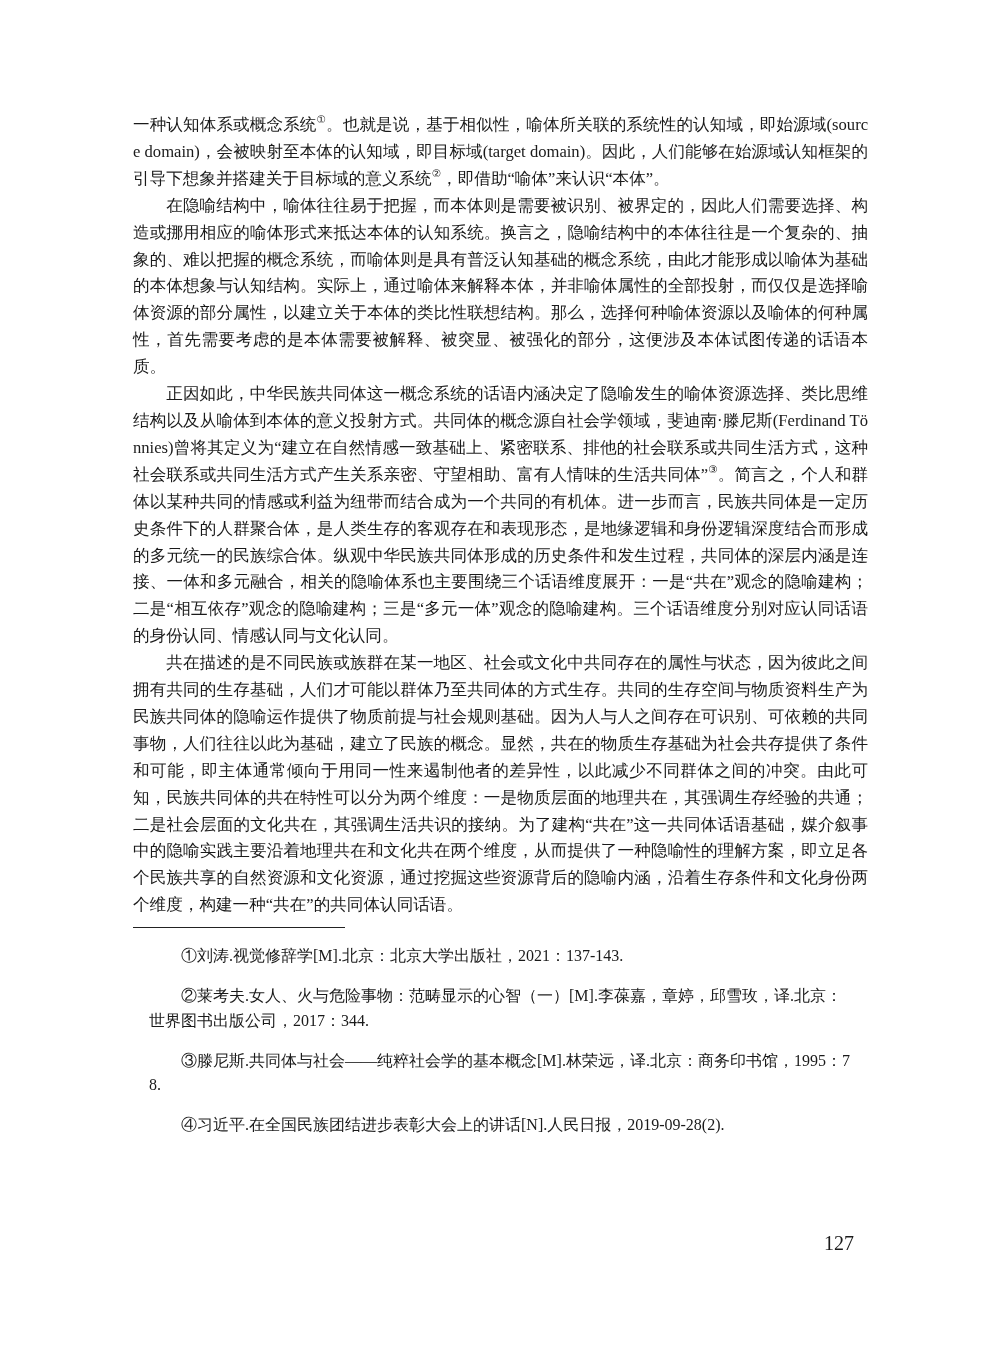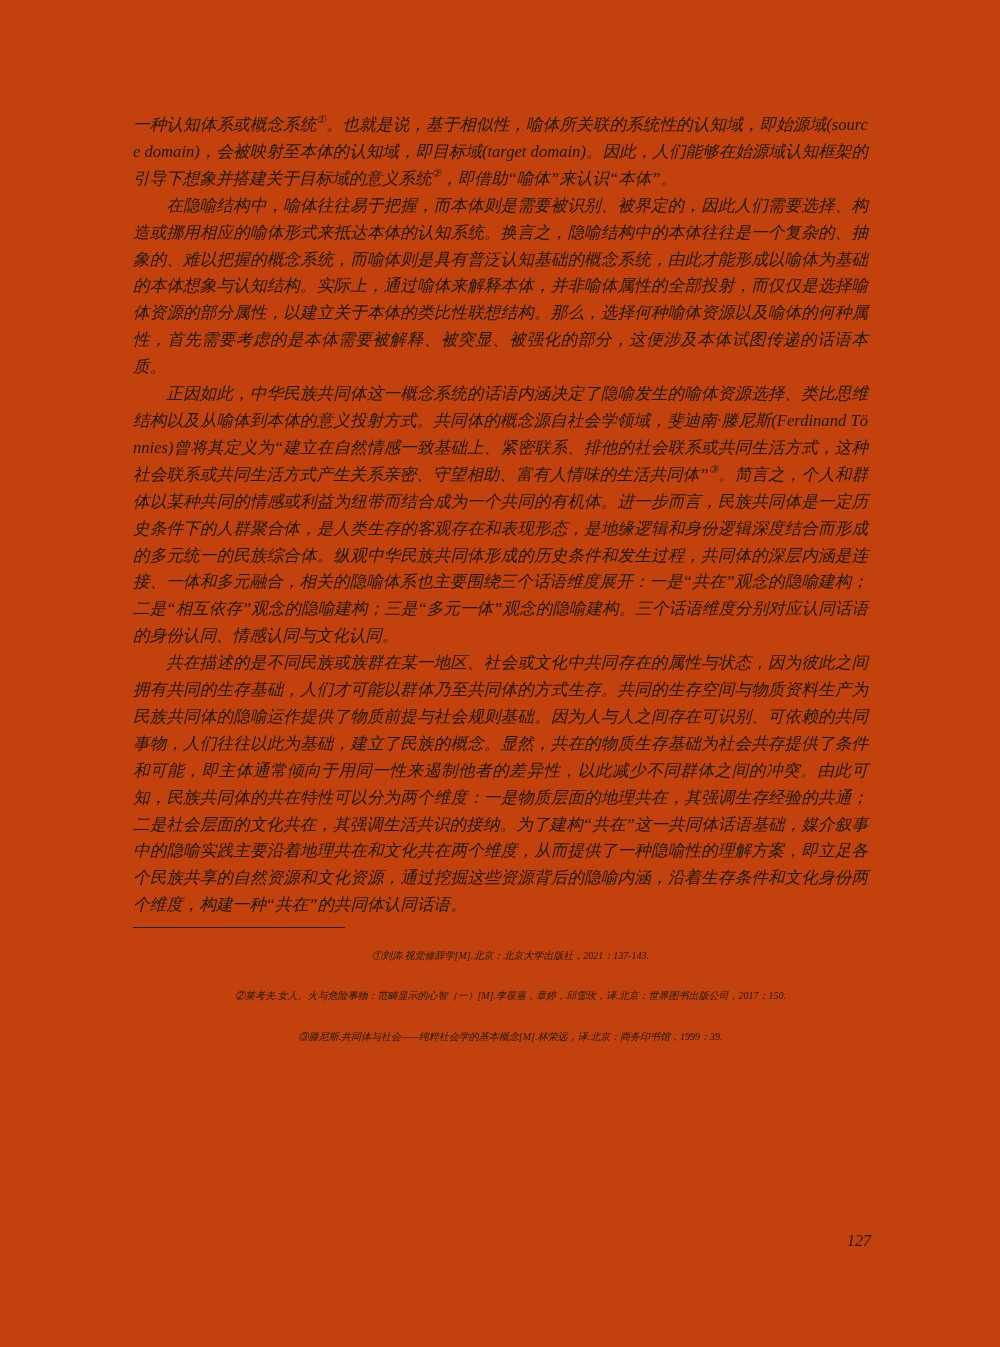--- a/index.html
+++ b/index.html
@@ -5,26 +5,25 @@
   html, body {
     margin: 0;
     padding: 0;
     background: #e8e8e8;
   }
   .page {
     position: relative;
     width: 1000px;
     height: 1347px;
     margin: 0 auto;
-    background: #c2410c;
+    background: #ffffff;
     color: #1a1a1a;
     font-family: "Liberation Serif", "DejaVu Serif", serif;
     overflow: hidden;
     box-sizing: border-box;
-    font-style: italic;
   }
   .text-block {
     position: absolute;
     left: 133px;
     top: 112px;
     width: 735px;
   }
   .text-block p {
     margin: 0;
     font-size: 16.6px;
@@ -48,49 +47,50 @@
     line-height: 0;
   }
   .footnote-rule {
     border: none;
     border-top: 1.5px solid #222;
     width: 212px;
     margin: 8px 0 6px 0;
   }
   .footnotes p {
     margin: 16px;
-    font-size: 10px;
+    font-size: 16px;
     line-height: 24.2px;
     text-indent: 2em;
-    text-align: center;
+    text-align: left;
     word-break: break-all;
   }
   .page-number {
     position: absolute;
-    left: 136px;
+    left: 119px;
     top: 1232px;
     width: 735px;
     text-align: right;
-    font-size: 16px;
+    font-size: 20px;
     font-family: "Liberation Serif", "DejaVu Serif", serif;
     color: #1a1a1a;
   }
 </style>
 </head>
 <body>
 
 <div class="page">
   <div class="text-block">
     <section id="paragraphs-root">
         <p class=""><span>一种认知体系或概念系统</span><span class="fnref">①</span><span>。也就是说，基于相似性，喻体所关联的系统性的认知域，即始源域(source domain)，会被映射至本体的认知域，即目标域(target domain)。因此，人们能够在始源域认知框架的引导下想象并搭建关于目标域的意义系统</span><span class="fnref">②</span><span>，即借助“喻体”来认识“本体”。</span></p>
         <p class=" indent"><span>在隐喻结构中，喻体往往易于把握，而本体则是需要被识别、被界定的，因此人们需要选择、构造或挪用相应的喻体形式来抵达本体的认知系统。换言之，隐喻结构中的本体往往是一个复杂的、抽象的、难以把握的概念系统，而喻体则是具有普泛认知基础的概念系统，由此才能形成以喻体为基础的本体想象与认知结构。实际上，通过喻体来解释本体，并非喻体属性的全部投射，而仅仅是选择喻体资源的部分属性，以建立关于本体的类比性联想结构。那么，选择何种喻体资源以及喻体的何种属性，首先需要考虑的是本体需要被解释、被突显、被强化的部分，这便涉及本体试图传递的话语本质。</span></p>
         <p class=" indent"><span>正因如此，中华民族共同体这一概念系统的话语内涵决定了隐喻发生的喻体资源选择、类比思维结构以及从喻体到本体的意义投射方式。共同体的概念源自社会学领域，斐迪南·滕尼斯(Ferdinand Tönnies)曾将其定义为“建立在自然情感一致基础上、紧密联系、排他的社会联系或共同生活方式，这种社会联系或共同生活方式产生关系亲密、守望相助、富有人情味的生活共同体”</span><span class="fnref">③</span><span>。简言之，个人和群体以某种共同的情感或利益为纽带而结合成为一个共同的有机体。进一步而言，民族共同体是一定历史条件下的人群聚合体，是人类生存的客观存在和表现形态，是地缘逻辑和身份逻辑深度结合而形成的多元统一的民族综合体。纵观中华民族共同体形成的历史条件和发生过程，共同体的深层内涵是连接、一体和多元融合，相关的隐喻体系也主要围绕三个话语维度展开：一是“共在”观念的隐喻建构；二是“相互依存”观念的隐喻建构；三是“多元一体”观念的隐喻建构。三个话语维度分别对应认同话语的身份认同、情感认同与文化认同。</span></p>
         <p class=" indent"><span>共在描述的是不同民族或族群在某一地区、社会或文化中共同存在的属性与状态，因为彼此之间拥有共同的生存基础，人们才可能以群体乃至共同体的方式生存。共同的生存空间与物质资料生产为民族共同体的隐喻运作提供了物质前提与社会规则基础。因为人与人之间存在可识别、可依赖的共同事物，人们往往以此为基础，建立了民族的概念。显然，共在的物质生存基础为社会共存提供了条件和可能，即主体通常倾向于用同一性来遏制他者的差异性，以此减少不同群体之间的冲突。由此可知，民族共同体的共在特性可以分为两个维度：一是物质层面的地理共在，其强调生存经验的共通；二是社会层面的文化共在，其强调生活共识的接纳。为了建构“共在”这一共同体话语基础，媒介叙事中的隐喻实践主要沿着地理共在和文化共在两个维度，从而提供了一种隐喻性的理解方案，即立足各个民族共享的自然资源和文化资源，通过挖掘这些资源背后的隐喻内涵，沿着生存条件和文化身份两个维度，构建一种“共在”的共同体认同话语。</span></p>
       </section>
     <hr class="footnote-rule">
     <section class="footnotes" id="footnotes-root">
         <p>①刘涛.视觉修辞学[M].北京：北京大学出版社，2021：137-143.</p>
-        <p>②莱考夫.女人、火与危险事物：范畴显示的心智（一）[M].李葆嘉，章婷，邱雪玫，译.北京：世界图书出版公司，2017：150.</p>
-        <p>③滕尼斯.共同体与社会——纯粹社会学的基本概念[M].林荣远，译.北京：商务印书馆，1999：39.</p>
+        <p>②莱考夫.女人、火与危险事物：范畴显示的心智（一）[M].李葆嘉，章婷，邱雪玫，译.北京：世界图书出版公司，2017：344.</p>
+        <p>③滕尼斯.共同体与社会——纯粹社会学的基本概念[M].林荣远，译.北京：商务印书馆，1995：78.</p>
+        <p>④习近平.在全国民族团结进步表彰大会上的讲话[N].人民日报，2019-09-28(2).</p>
       </section>
   </div>
   <div class="page-number">127</div>
 </div>
 
 </body></html>

